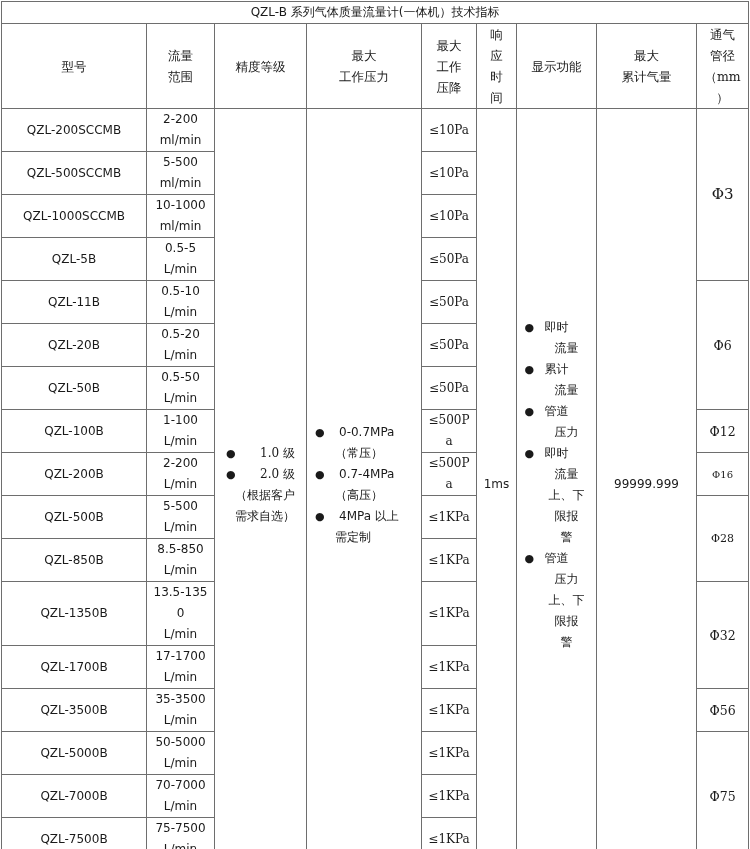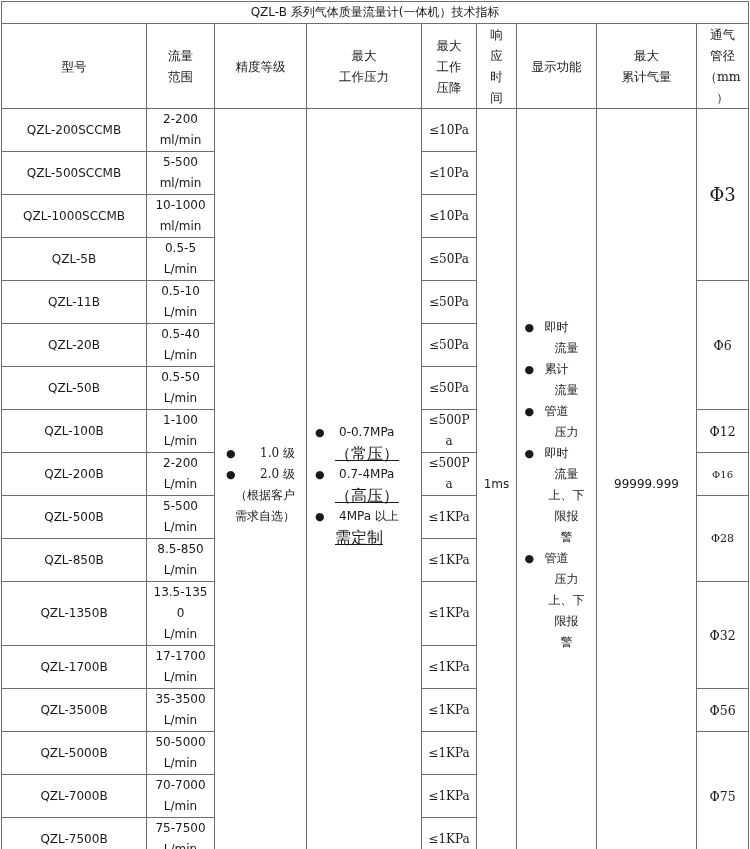--- a/index.html
+++ b/index.html
@@ -16,21 +16,21 @@
   td.serif { font-family: "DejaVu Serif", "Liberation Serif", serif; font-size: 11.5px; }
   td.model { font-size: 12px; }
   td.range { font-size: 12px; line-height: 21px; }
   .bullets { text-align: left; display: inline-block; }
   .bl { display: flex; align-items: flex-start; }
   .dot { width: 20px; flex: 0 0 20px; font-size: 11px; }
   .acc-cell { font-family: "DejaVu Serif", serif; font-size: 12px; line-height: 20px; }
   .acc-note { font-family: "DejaVu Serif", serif; text-align: right; padding-left: 2px; }
   .press-cell { text-align: left !important; padding-left: 8px !important; line-height: 21px; }
   .press-cell .txt { font-size: 12px; }
-  .press-cell .sub { font-family: "DejaVu Serif", serif; font-size: 16px; padding-left: 20px; text-decoration: underline; }
+  .press-cell .sub { font-family: "DejaVu Serif", serif; font-size: 12px; padding-left: 20px; }
   .disp { font-family: "DejaVu Serif", serif; font-size: 12px; line-height: 21px; }
   .disp .bl .txt { width: 44px; text-align: left; }
   .disp .cont { padding-left: 20px; width: 44px; text-align: center; }
 </style>
 </head>
 <body>
 
 <table class="spec">
   <colgroup>
     <col style="width:145px">
@@ -97,21 +97,21 @@
               <span class="dot">●</span>
               <span class="txt">管道</span>
             </div><div class="cont">压力</div><div class="bl">
               <span class="dot">●</span>
               <span class="txt">即时</span>
             </div><div class="cont">流量</div><div class="cont">上、下</div><div class="cont">限报</div><div class="cont">警</div><div class="bl">
               <span class="dot">●</span>
               <span class="txt">管道</span>
             </div><div class="cont">压力</div><div class="cont">上、下</div><div class="cont">限报</div><div class="cont">警</div></div></td>
         <td rowspan="17">99999.999</td>
-        <td rowspan="4" class="serif" style="font-size:18px">Φ3</td>
+        <td rowspan="4" class="serif" style="font-size:15px">Φ3</td>
       </tr>
       <tr class="row">
         <td class="model">QZL-500SCCMB</td>
         <td class="range"><span>5-500</span><br><span>ml/min</span></td>
         <td class="serif" style="line-height:21px">≤10Pa</td>
       </tr>
       <tr class="row">
         <td class="model">QZL-1000SCCMB</td>
         <td class="range"><span>10-1000</span><br><span>ml/min</span></td>
         <td class="serif" style="line-height:21px">≤10Pa</td>
@@ -122,21 +122,21 @@
         <td class="serif" style="line-height:21px">≤50Pa</td>
       </tr>
       <tr class="row">
         <td class="model">QZL-11B</td>
         <td class="range"><span>0.5-10</span><br><span>L/min</span></td>
         <td class="serif" style="line-height:21px">≤50Pa</td>
         <td rowspan="3" class="serif" style="font-size:12.5px">Φ6</td>
       </tr>
       <tr class="row">
         <td class="model">QZL-20B</td>
-        <td class="range"><span>0.5-40</span><br><span>L/min</span></td>
+        <td class="range"><span>0.5-20</span><br><span>L/min</span></td>
         <td class="serif" style="line-height:21px">≤50Pa</td>
       </tr>
       <tr class="row">
         <td class="model">QZL-50B</td>
         <td class="range"><span>0.5-50</span><br><span>L/min</span></td>
         <td class="serif" style="line-height:21px">≤50Pa</td>
       </tr>
       <tr class="row">
         <td class="model">QZL-100B</td>
         <td class="range"><span>1-100</span><br><span>L/min</span></td>

